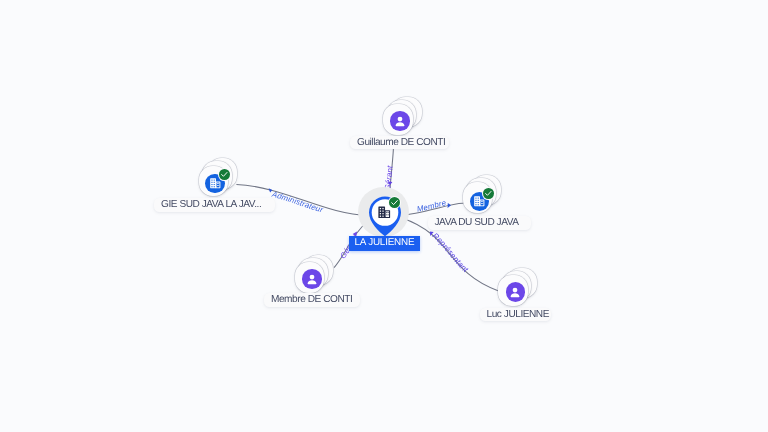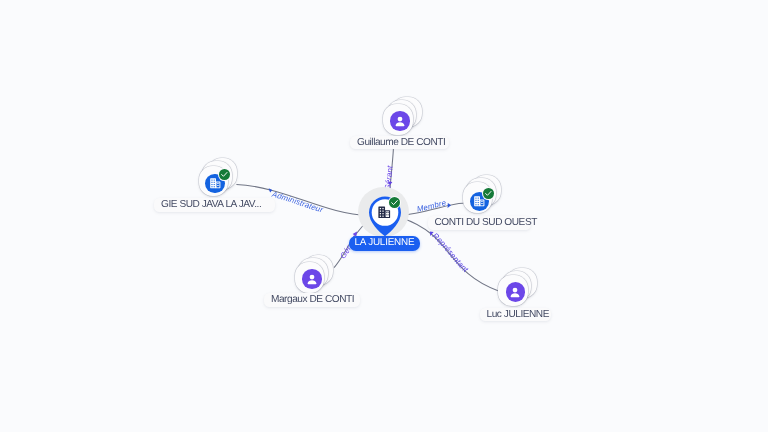--- a/index.html
+++ b/index.html
@@ -13,21 +13,21 @@
         box-shadow:0 1px 2.5px rgba(90,95,115,.22),0 0 0 .55px rgba(150,154,170,.42);}
   .avatar{position:absolute;border-radius:50%;display:flex;align-items:center;
           justify-content:center;}
   .badge{position:absolute;border-radius:50%;background:#157a38;display:flex;box-shadow:0 0 0 1px #fbfbfc;
          align-items:center;justify-content:center;}
   .lbl{position:absolute;background:#fafafb;border-radius:5.5px;
        color:#434a63;font-size:10.1px;letter-spacing:-0.45px;line-height:13.8px;white-space:nowrap;
        padding:0 7px;box-shadow:0 1px 3px rgba(95,100,120,.13);}
   .lbl .t{display:inline-block;}
   .lbl.primary{background:#1b5ff0;color:#fff;font-size:9.9px;letter-spacing:-0.2px;line-height:14.2px;
-       border-radius:7px;padding:0 0 0 5.5px;font-weight:400;box-shadow:0 1px 3px rgba(27,95,240,.30);}
+       border-radius:0;padding:0 0 0 5.5px;font-weight:400;box-shadow:0 1px 3px rgba(27,95,240,.30);}
 </style>
 </head>
 <body>
 
 <div id="stage">
 
   <svg class="layer">
     <g fill="none" stroke="#717686" stroke-width="1.05">
       <path d="M236.4,184.5 C284.6,186.6 324.3,214.4 368,215.4"></path>
       <path d="M393.4,149 C392.6,163 390.4,181 389.4,196.5"></path>
@@ -146,38 +146,38 @@
             <rect x="15.3" y="15.4" width="1.6" height="1.7"></rect>
               <rect x="17.7" y="15.4" width="1.6" height="1.7"></rect>
           </g>
         </svg>
       </div>
       <div class="badge" style="left:482.9px;top:188.3px;width:10.8px;height:10.8px;">
         <svg width="8.6" height="8.6" viewBox="0 0 24 24">
           <path d="M4.6 12.6 L9.6 17.6 L19.6 6.8" stroke="#fff" stroke-width="2.6" fill="none" stroke-linecap="round" stroke-linejoin="round"></path>
           </svg>
       </div>
-      <div class="lbl" style="left:427.5px;top:216px;width:103px;box-sizing:border-box;"><span class="t">CONTI DU SUD OUEST</span></div>
+      <div class="lbl" style="left:427.5px;top:216px;width:103px;box-sizing:border-box;"><span class="t">JAVA DU SUD JAVA</span></div>
     </div>
 
     <div class="node">
       <div class="stack" style="left:294.5px;top:262px;">
         <div class="card" style="left:9.3px;top:-7.3px;"></div>
         <div class="card" style="left:3.5px;top:-4.2px;"></div>
         <div class="card" style="left:0;top:0;"></div>
       </div>
       <div class="avatar person" style="left:302px;top:269px;width:19.5px;height:19.5px;background:#6c47e8;">
         <svg width="14" height="14" viewBox="0 0 24 24">
             <g fill="#fff">
           <circle cx="12" cy="8.6" r="4.1"></circle>
           <path d="M12 14.2c-3.7 0-6.8 2.2-7.6 5.1-.2.9.4 1.5 1.2 1.5h12.8c.8 0 1.4-.6 1.2-1.5-.8-2.9-3.9-5.1-7.6-5.1z"></path>
         </g>
           </svg>
       </div>
-      <div class="lbl" style="left:264px;top:293px;width:96px;box-sizing:border-box;"><span class="t">Margaux DE CONTI</span></div>
+      <div class="lbl" style="left:264px;top:293px;width:96px;box-sizing:border-box;"><span class="t">Membre DE CONTI</span></div>
     </div>
 
     <div class="node">
       <div class="stack" style="left:498px;top:275px;">
         <div class="card" style="left:9.3px;top:-7.3px;"></div>
         <div class="card" style="left:3.5px;top:-4.2px;"></div>
         <div class="card" style="left:0;top:0;"></div>
       </div>
       <div class="avatar person" style="left:505.5px;top:282px;width:19.5px;height:19.5px;background:#6c47e8;">
         <svg width="14" height="14" viewBox="0 0 24 24">

